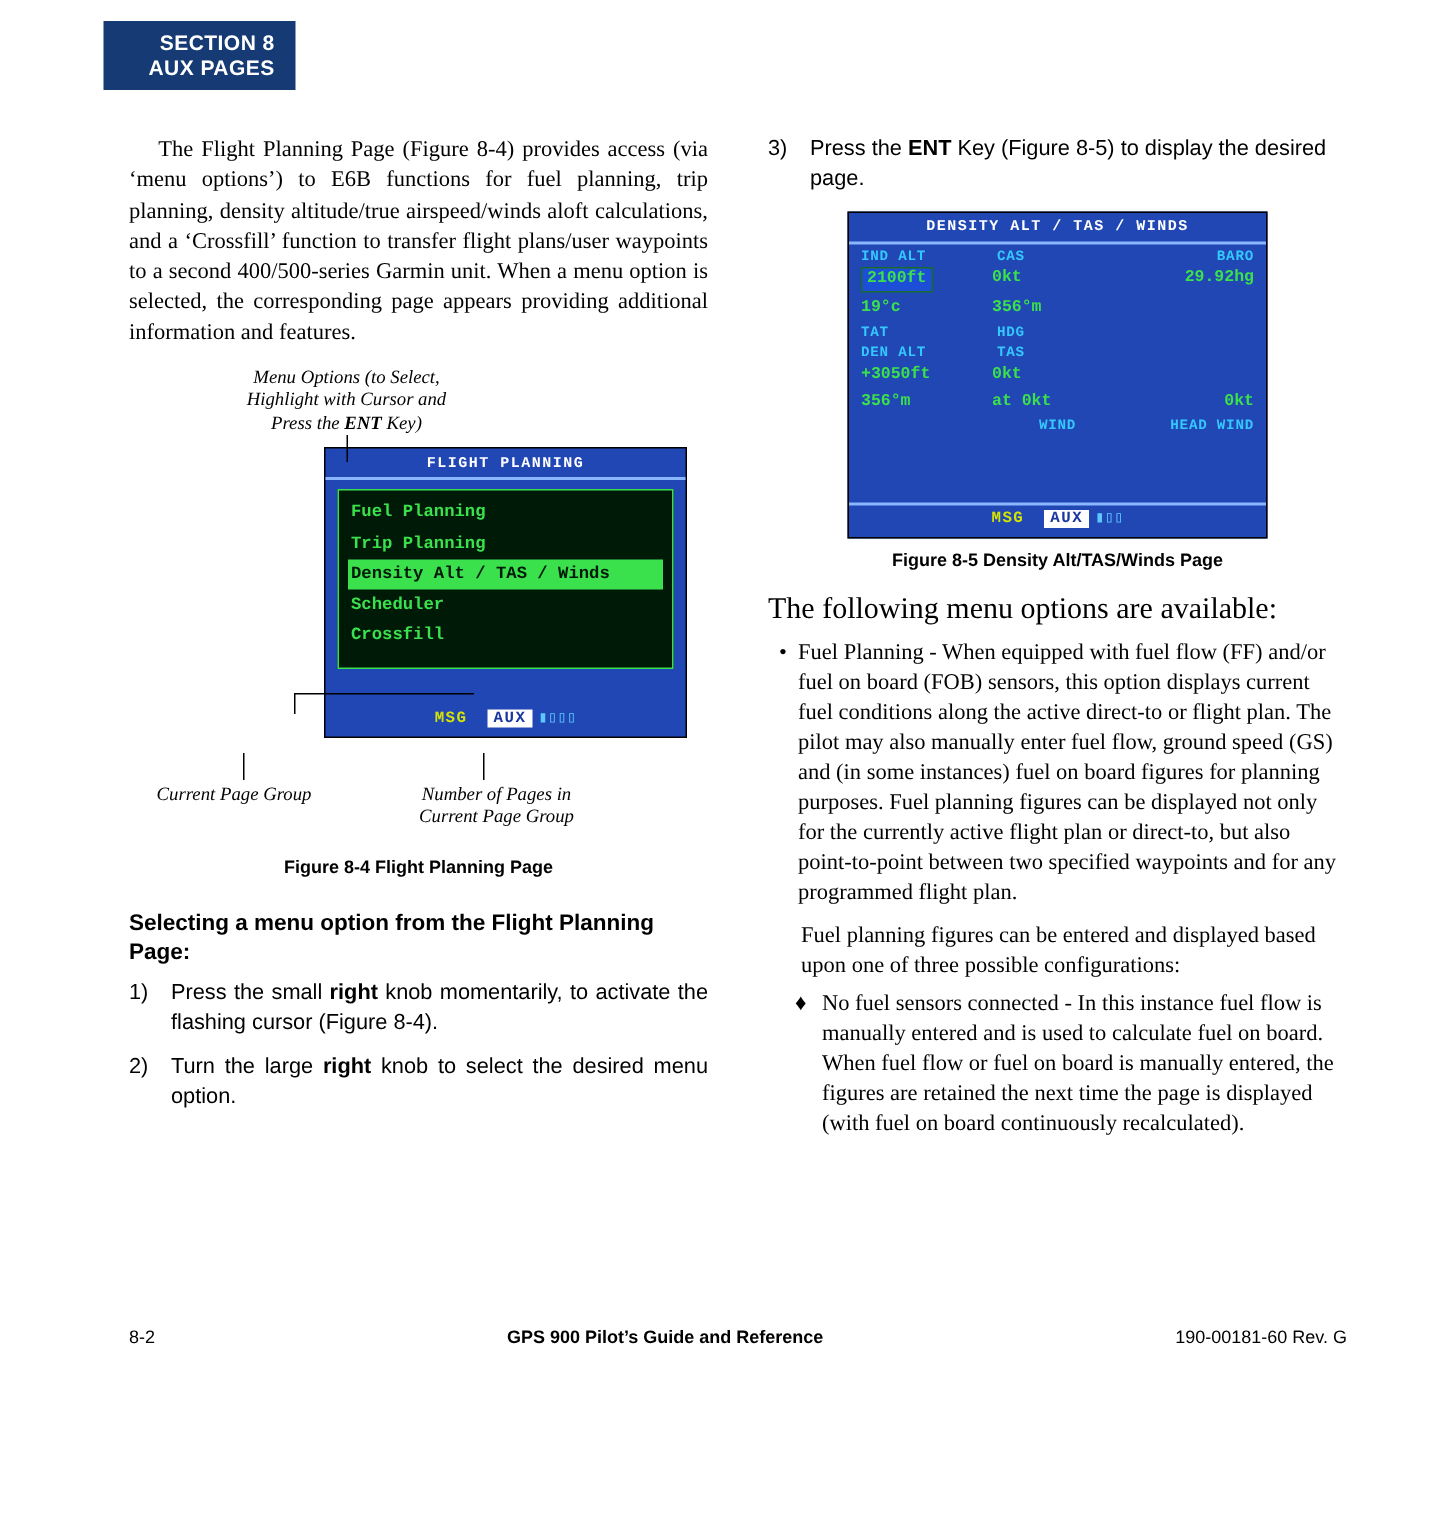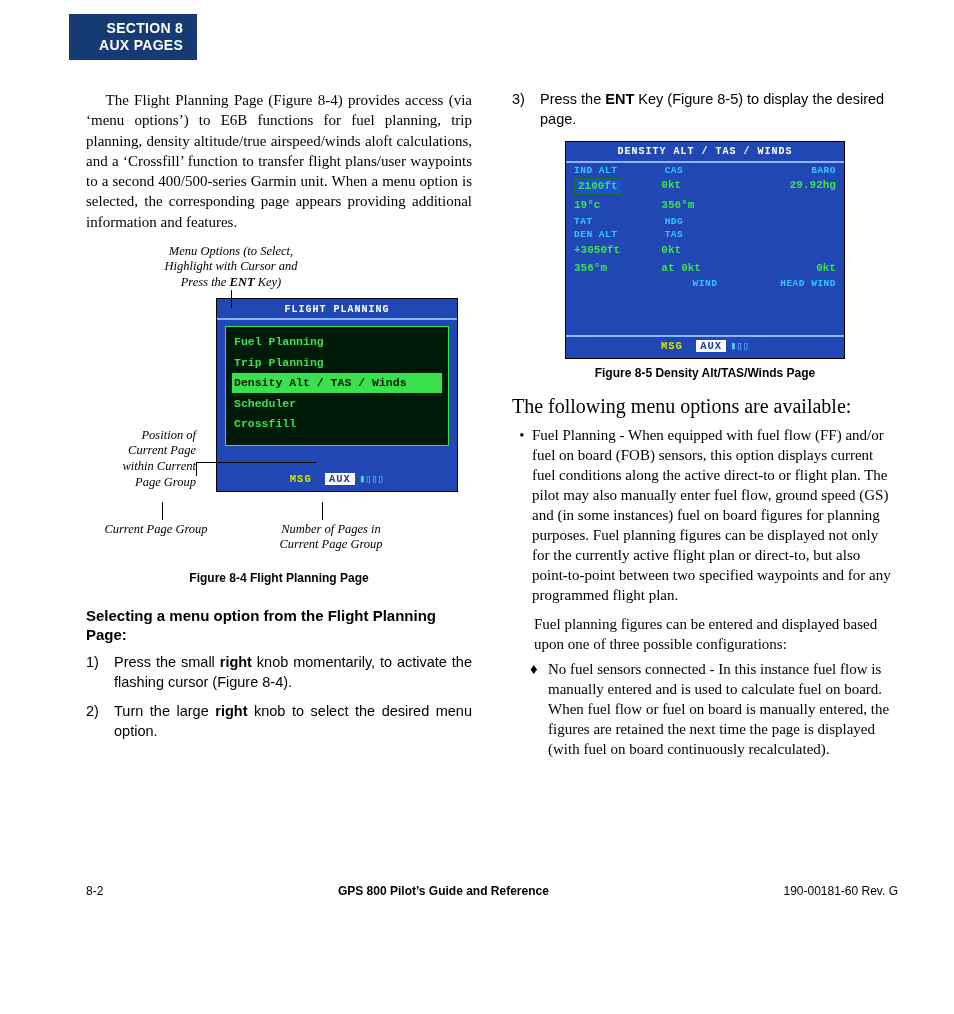--- a/index.html
+++ b/index.html
@@ -333,26 +333,20 @@
               <div class="fig84-item sel">Density Alt / TAS / Winds</div>
               <div class="fig84-item">Scheduler</div>
               <div class="fig84-item">Crossfill</div>
             </div>
             <div class="fig84-bottom">
               <span class="msg">MSG</span>
               <span class="aux">AUX</span><span class="bars">▮▯▯▯</span>
             </div>
           </div>
 
-          <div class="annotation annot-right annot-left1">
-            <div>Position of</div>
-            <div>Current Page</div>
-            <div>within Current</div>
-            <div>Page Group</div>
-          </div>
 
           <div class="annotation annot-b1">Current Page Group</div>
           <div class="annotation annot-b2">
             <div>Number of Pages in</div>
             <div>Current Page Group</div>
           </div>
 
           <div class="lead-line" style="left:145px; top:46px; width:1px; height:18px;"></div>
           <div class="lead-line" style="left:110px; top:218px; width:120px; height:1px;"></div>
           <div class="lead-line" style="left:110px; top:218px; width:1px; height:14px;"></div>
@@ -459,16 +453,16 @@
         <li>
           <span class="b">♦</span>
           <span class="t">No fuel sensors connected - In this instance fuel flow is manually entered and is used to calculate fuel on board.  When fuel flow or fuel on board is manually entered, the figures are retained the next time the page is displayed (with fuel on board continuously recalculated).</span>
         </li>
       </ul>
     </div>
   </div>
 
   <div class="footer">
     <span class="pg">8-2</span>
-    <span class="title">GPS 800 Pilot’s Guide and Reference</span>
+    <span class="title">GPS 900 Pilot’s Guide and Reference</span>
     <span class="rev">190-00181-60  Rev. G</span>
   </div>
 </div>
 
 </body></html>

